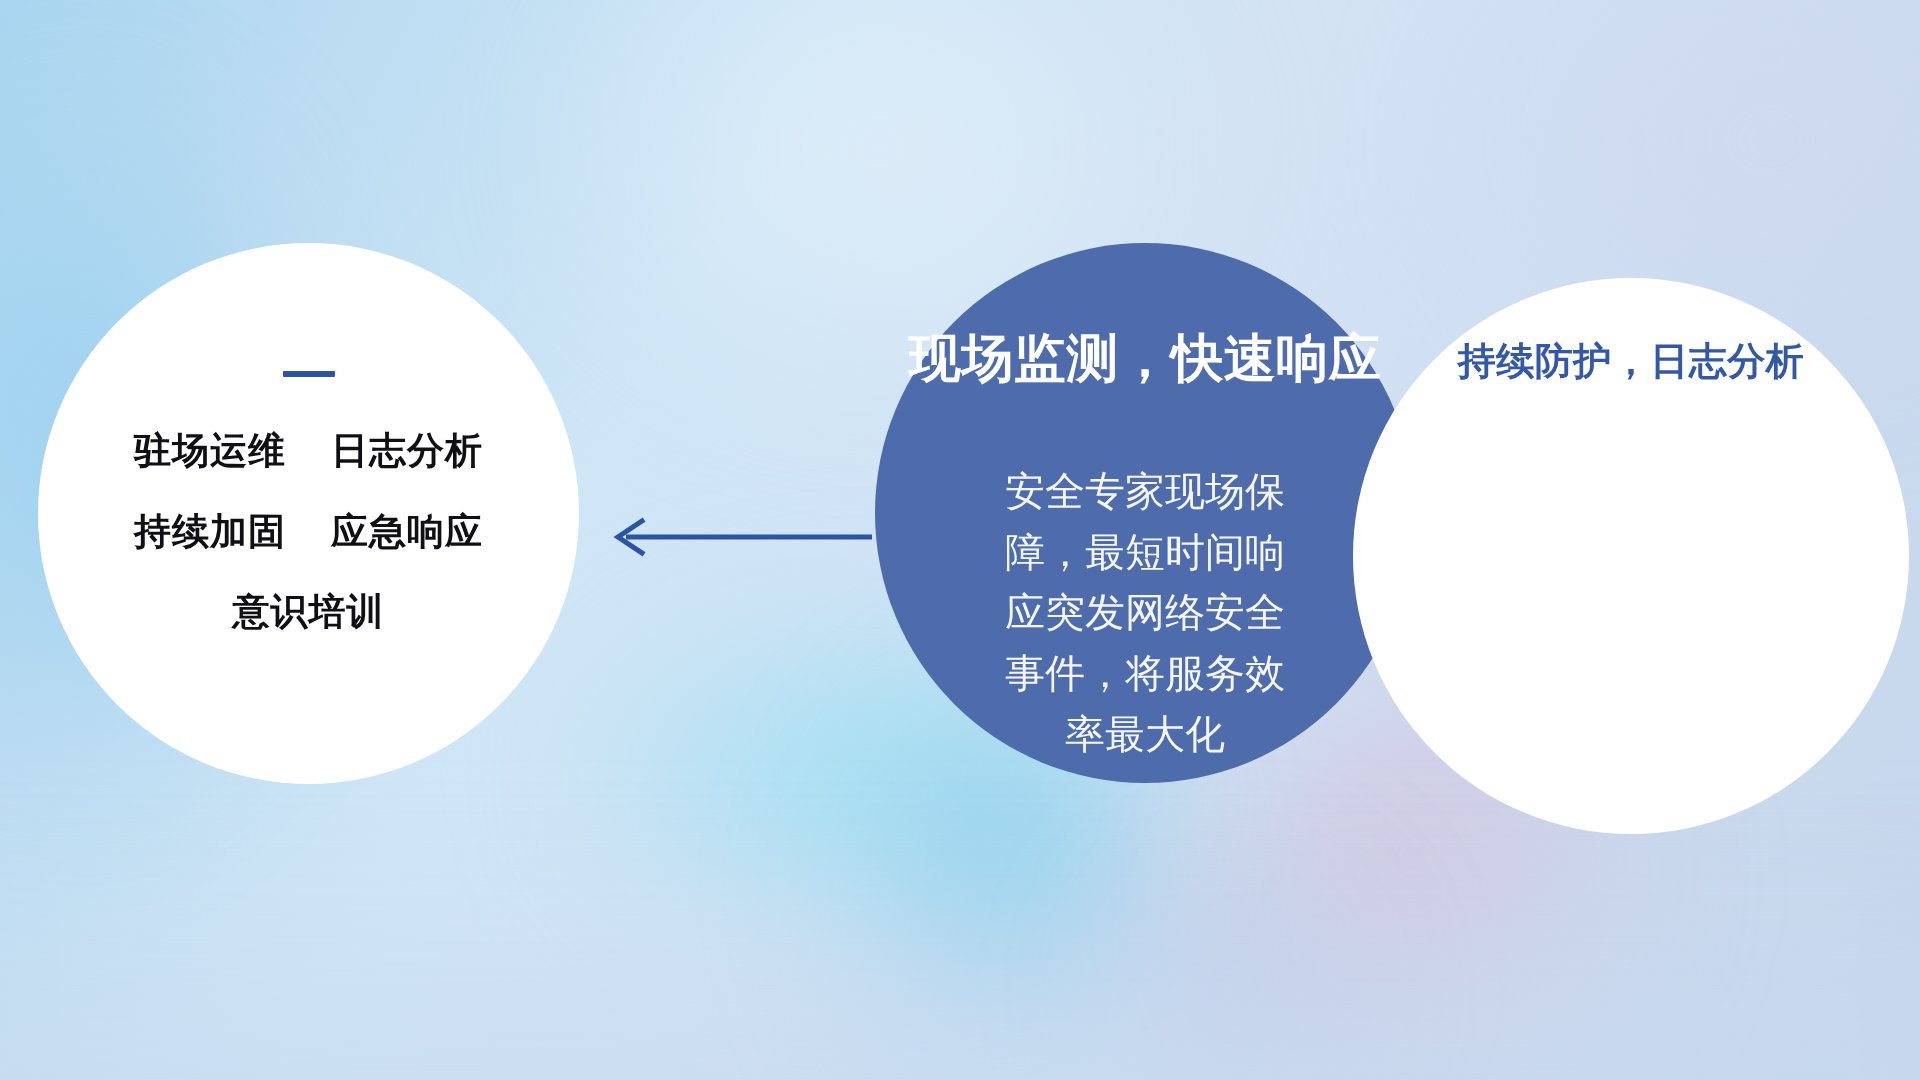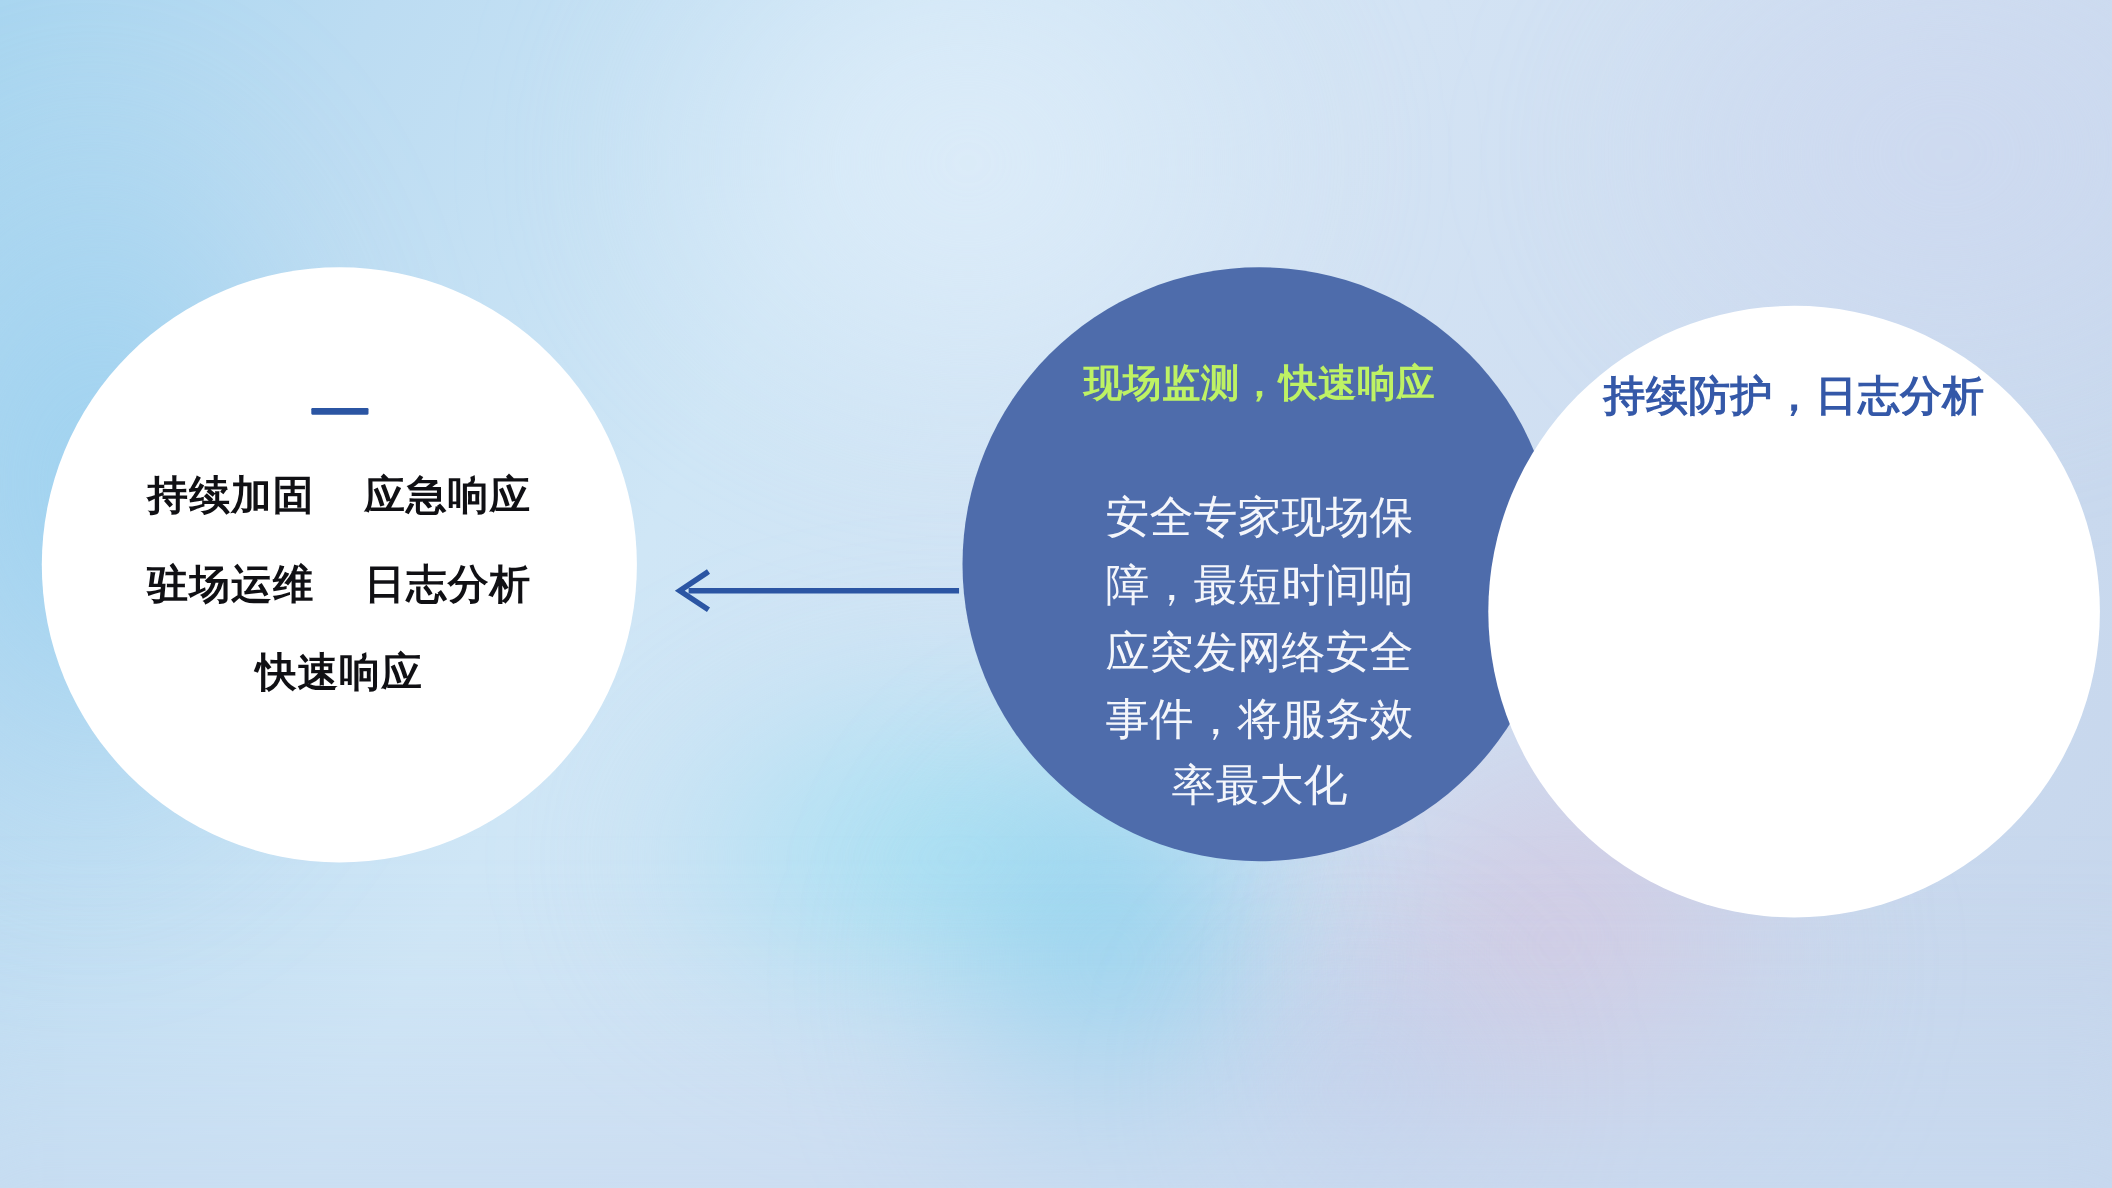--- a/index.html
+++ b/index.html
@@ -133,23 +133,23 @@
 
   
   .mid-inner {
     margin-top: 86px;
     width: 100%;
     text-align: center;
     padding: 0 18px;
     box-sizing: border-box;
   }
   .mid-title {
-    font-size: 35px;
+    font-size: 52px;
     font-weight: bold;
-    color: #bef264;
+    color: #ffffff;
     letter-spacing: 0.5px;
     line-height: 1.15;
   }
   .mid-body {
     margin-top: 72px;
     font-size: 40px;
     color: #f4f6fb;
     line-height: 1.52;
     width: 318px;
     margin-left: auto;
@@ -203,23 +203,23 @@
   <div class="glow glow-leftedge"></div>
   <div class="glow glow-cyan"></div>
   <div class="glow glow-cyan2"></div>
   <div class="glow glow-pink"></div>
   <div class="glow glow-lilac"></div>
   <div class="glow glow-bottom"></div>
 
   <div class="circle circle-left">
     <div class="left-inner">
       <div class="blue-dash"></div>
+      <div class="left-line">驻场运维    日志分析</div>
       <div class="left-line">持续加固    应急响应</div>
-      <div class="left-line">驻场运维    日志分析</div>
-      <div class="left-line">快速响应</div>
+      <div class="left-line">意识培训</div>
     </div>
   </div>
 
   <div class="circle circle-mid">
     <div class="mid-inner">
       <div class="mid-title">现场监测，快速响应</div>
       <div class="mid-body">安全专家现场保障，最短时间响应突发网络安全事件，将服务效率最大化</div>
     </div>
   </div>
 

